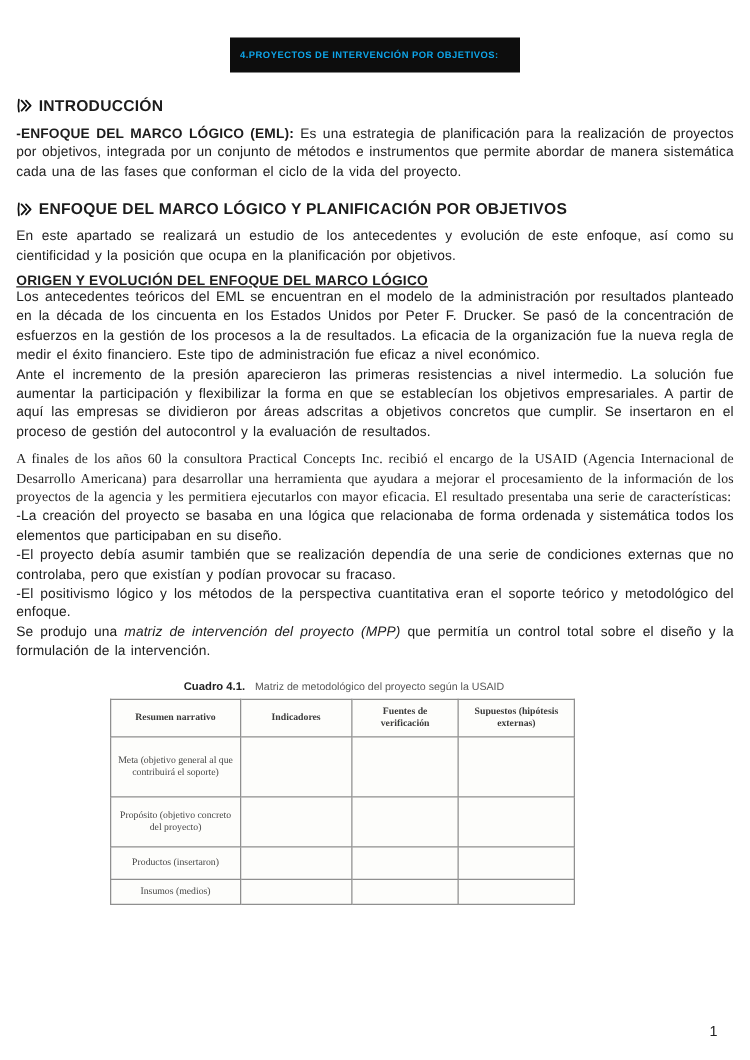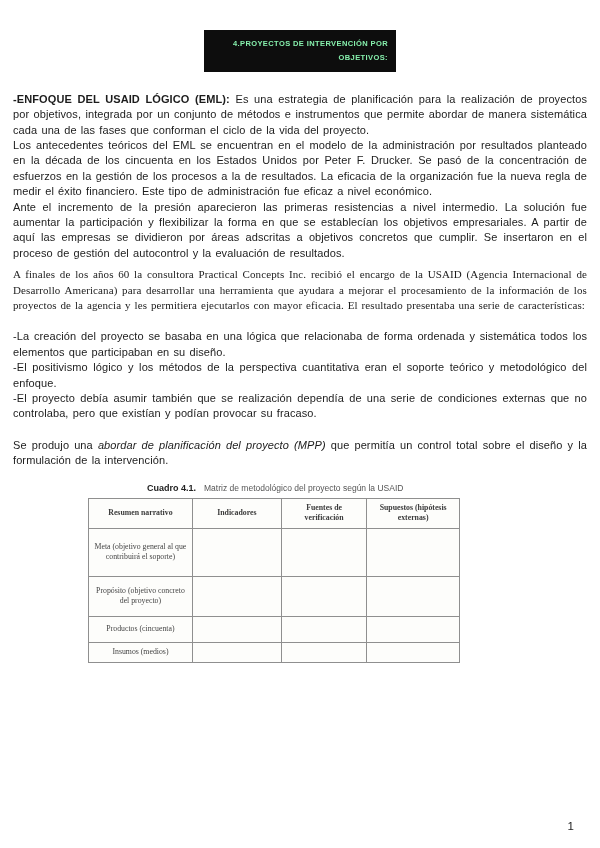--- a/index.html
+++ b/index.html
@@ -11,25 +11,25 @@
     overflow: hidden;
   }
   .page {
     position: relative;
     width: 600px;
     height: 848px;
     padding: 30px 13px 0 13px;
   }
   
   .title-box {
-    width: 192px;
+    width: 232px;
     margin: 0 auto 20px auto;
     background: #0d0d0d;
-    color: #86efac;
-    text-align: right;
+    color: #0ea5e9;
+    text-align: left;
     padding: 7px 8px;
   }
   .title-box span {
     display: block;
     font-size: 7.5px;
     font-weight: bold;
     letter-spacing: 0.4px;
     line-height: 1.85;
   }
   
@@ -44,21 +44,21 @@
   }
   .heading .arrow { flex: 0 0 auto; display: inline-flex; }
   p.body {
     font-size: 11px;
     line-height: 15.4px;
     text-align: justify;
     letter-spacing: 0.1px;
     word-spacing: 1px;
   }
   .mt-sm { margin-top: 6px; font-family: Liberation Serif, serif; }
-  .mt-lg { margin-top: 16px; }
+  .mt-lg { }
   .subheading {
     font-size: 11px;
     font-weight: bold;
     text-decoration: underline;
     letter-spacing: 0.2px;
     margin-top: 6px;
   }
   .bullets p.body { margin: 0; }
   
   .figure {
@@ -110,37 +110,59 @@
 </style>
 </head>
 <body>
 
 <div class="page">
 
   <div class="title-box">
     <span>4.PROYECTOS DE INTERVENCIÓN POR OBJETIVOS:</span>
   </div>
 
-
-  <p class="body"><b>-ENFOQUE DEL USAID LÓGICO (EML):</b><span> Es una estrategia de planificación para la realización de proyectos por objetivos, integrada por un conjunto de métodos e instrumentos que permite abordar de manera sistemática cada una de las fases que conforman el ciclo de la vida del proyecto.</span></p>
-
-
-
+  <div class="heading">
+    <span class="arrow">
+      <svg viewBox="0 0 16 16" width="13" height="13" aria-hidden="true">
+        <path d="M2.6 2 C 1.9 6, 1.9 10, 2.6 14" stroke="#111" stroke-width="1.7" fill="none" stroke-linecap="round"></path>
+        <path d="M5.2 3 L 9.8 8 L 5.2 13" stroke="#111" stroke-width="1.7" fill="none" stroke-linecap="round" stroke-linejoin="round"></path>
+        <path d="M9.6 3 L 14.2 8 L 9.6 13" stroke="#111" stroke-width="1.7" fill="none" stroke-linecap="round" stroke-linejoin="round"></path>
+      </svg>
+    </span>
+    <span>INTRODUCCIÓN</span>
+  </div>
+
+  <p class="body"><b>-ENFOQUE DEL MARCO LÓGICO (EML):</b><span> Es una estrategia de planificación para la realización de proyectos por objetivos, integrada por un conjunto de métodos e instrumentos que permite abordar de manera sistemática cada una de las fases que conforman el ciclo de la vida del proyecto.</span></p>
+
+  <div class="heading">
+    <span class="arrow">
+      <svg viewBox="0 0 16 16" width="13" height="13" aria-hidden="true">
+        <path d="M2.6 2 C 1.9 6, 1.9 10, 2.6 14" stroke="#111" stroke-width="1.7" fill="none" stroke-linecap="round"></path>
+        <path d="M5.2 3 L 9.8 8 L 5.2 13" stroke="#111" stroke-width="1.7" fill="none" stroke-linecap="round" stroke-linejoin="round"></path>
+        <path d="M9.6 3 L 14.2 8 L 9.6 13" stroke="#111" stroke-width="1.7" fill="none" stroke-linecap="round" stroke-linejoin="round"></path>
+      </svg>
+    </span>
+    <span>ENFOQUE DEL MARCO LÓGICO Y PLANIFICACIÓN POR OBJETIVOS</span>
+  </div>
+
+  <p class="body">En este apartado se realizará un estudio de los antecedentes y evolución de este enfoque, así como su cientificidad y la posición que ocupa en la planificación por objetivos.</p>
+
+  <div class="subheading">ORIGEN Y EVOLUCIÓN DEL ENFOQUE DEL MARCO LÓGICO</div>
 
   <p class="body">Los antecedentes teóricos del EML se encuentran en el modelo de la administración por resultados planteado en la década de los cincuenta en los Estados Unidos por Peter F. Drucker. Se pasó de la concentración de esfuerzos en la gestión de los procesos a la de resultados. La eficacia de la organización fue la nueva regla de medir el éxito financiero. Este tipo de administración fue eficaz a nivel económico.</p>
   <p class="body">Ante el incremento de la presión aparecieron las primeras resistencias a nivel intermedio. La solución fue aumentar la participación y flexibilizar la forma en que se establecían los objetivos empresariales. A partir de aquí las empresas se dividieron por áreas adscritas a objetivos concretos que cumplir. Se insertaron en el proceso de gestión del autocontrol y la evaluación de resultados.</p>
   <p class="body mt-sm">A finales de los años 60 la consultora Practical Concepts Inc. recibió el encargo de la USAID (Agencia Internacional de Desarrollo Americana) para desarrollar una herramienta que ayudara a mejorar el procesamiento de la información de los proyectos de la agencia y les permitiera ejecutarlos con mayor eficacia. El resultado presentaba una serie de características:</p>
 
   <div class="bullets mt-lg">
     <p class="body">-La creación del proyecto se basaba en una lógica que relacionaba de forma ordenada y sistemática todos los elementos que participaban en su diseño.</p>
+    <p class="body">-El proyecto debía asumir también que se realización dependía de una serie de condiciones externas que no controlaba, pero que existían y podían provocar su fracaso.</p>
     <p class="body">-El positivismo lógico y los métodos de la perspectiva cuantitativa eran el soporte teórico y metodológico del enfoque.</p>
-    <p class="body">-El proyecto debía asumir también que se realización dependía de una serie de condiciones externas que no controlaba, pero que existían y podían provocar su fracaso.</p>
-  </div>
-
-  <p class="body mt-lg"><span>Se produjo una </span><i>abordar de planificación del proyecto (MPP)</i><span> que permitía un control total sobre el diseño y la formulación de la intervención.</span></p>
+  </div>
+
+  <p class="body mt-lg"><span>Se produjo una </span><i>matriz de intervención del proyecto (MPP)</i><span> que permitía un control total sobre el diseño y la formulación de la intervención.</span></p>
 
   <div class="figure">
     <div class="figure-caption">
       <b>Cuadro 4.1.</b><span>Matriz de metodológico del proyecto según la USAID</span>
     </div>
     <table class="mpp">
       <thead>
         <tr>
           <th class="col-narrativo">Resumen narrativo</th>
           <th class="col-indicadores">Indicadores</th>
@@ -155,21 +177,21 @@
           <td class="empty"></td>
           <td class="empty"></td>
         </tr>
         <tr class="row-proposito">
           <th>Propósito (objetivo concreto del proyecto)</th>
           <td class="empty"></td>
           <td class="empty"></td>
           <td class="empty"></td>
         </tr>
         <tr class="row-productos">
-          <th>Productos (cincuenta)</th>
+          <th>Productos (insertaron)</th>
           <td class="empty"></td>
           <td class="empty"></td>
           <td class="empty"></td>
         </tr>
         <tr class="row-insumos">
           <th>Insumos (medios)</th>
           <td class="empty"></td>
           <td class="empty"></td>
           <td class="empty"></td>
         </tr>

